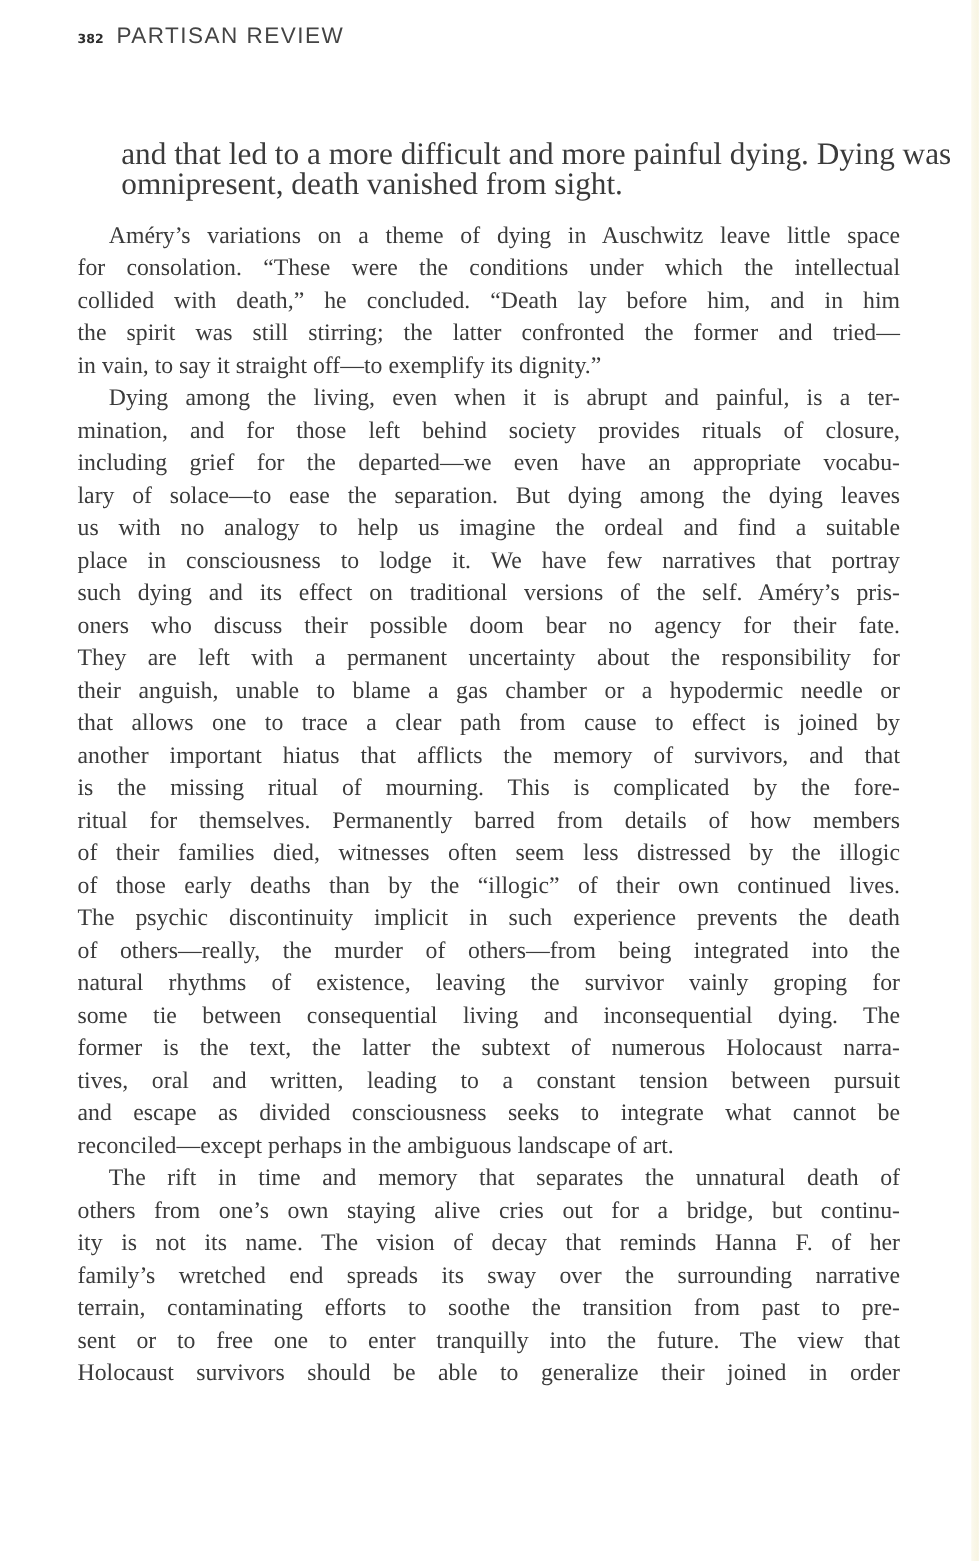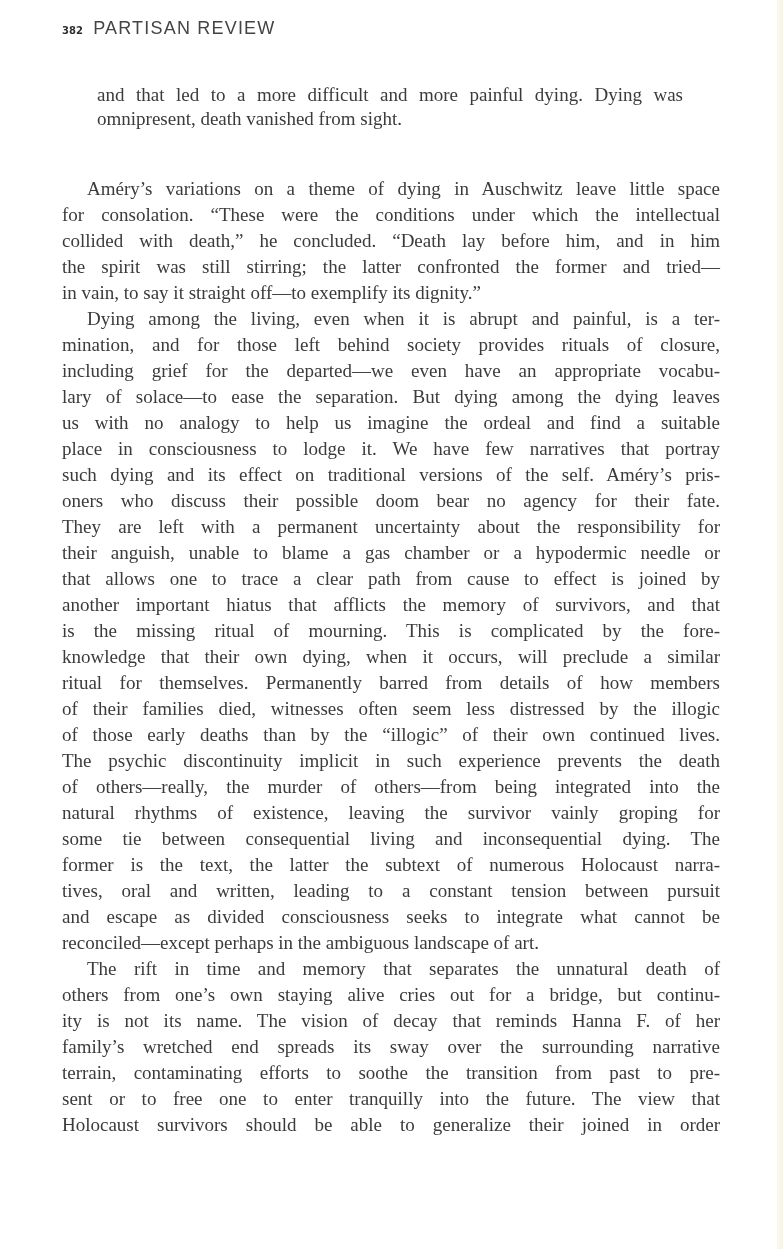--- a/index.html
+++ b/index.html
@@ -39,24 +39,24 @@
       margin-right: 6px;
     }
     .journal-title {
       font-family: Liberation Sans, sans-serif;
       letter-spacing: 1.2px;
       font-size: 18px;
       color: #444;
     }
     .block-quote {
       position: absolute;
-      top: 83px;
+      top: 112px;
       left: 97px;
       width: 586px;
-      font-size: 19px;
+      font-size: 25px;
       line-height: 23.5px;
       text-align: justify;
       text-align-last: left;
     }
     .body-text {
       position: absolute;
       top: 176px;
       left: 62px;
       width: 658px;
       font-size: 19px;
@@ -119,21 +119,20 @@
       <span class="line">lary of solace—to ease the separation. But dying among the dying leaves</span>
       <span class="line">us with no analogy to help us imagine the ordeal and find a suitable</span>
       <span class="line">place in consciousness to lodge it. We have few narratives that portray</span>
       <span class="line">such dying and its effect on traditional versions of the self. Améry’s pris-</span>
       <span class="line">oners who discuss their possible doom bear no agency for their fate.</span>
       <span class="line">They are left with a permanent uncertainty about the responsibility for</span>
       <span class="line">their anguish, unable to blame a gas chamber or a hypodermic needle or</span>
       <span class="line">that allows one to trace a clear path from cause to effect is joined by</span>
       <span class="line">another important hiatus that afflicts the memory of survivors, and that</span>
       <span class="line">is the missing ritual of mourning. This is complicated by the fore-</span>
-      <span class="line">knowledge that their own dying, when it occurs, will preclude a similar</span>
       <span class="line">ritual for themselves. Permanently barred from details of how members</span>
       <span class="line">of their families died, witnesses often seem less distressed by the illogic</span>
       <span class="line">of those early deaths than by the “illogic” of their own continued lives.</span>
       <span class="line">The psychic discontinuity implicit in such experience prevents the death</span>
       <span class="line">of others—really, the murder of others—from being integrated into the</span>
       <span class="line">natural rhythms of existence, leaving the survivor vainly groping for</span>
       <span class="line">some tie between consequential living and inconsequential dying. The</span>
       <span class="line">former is the text, the latter the subtext of numerous Holocaust narra-</span>
       <span class="line">tives, oral and written, leading to a constant tension between pursuit</span>
       <span class="line">and escape as divided consciousness seeks to integrate what cannot be</span>

